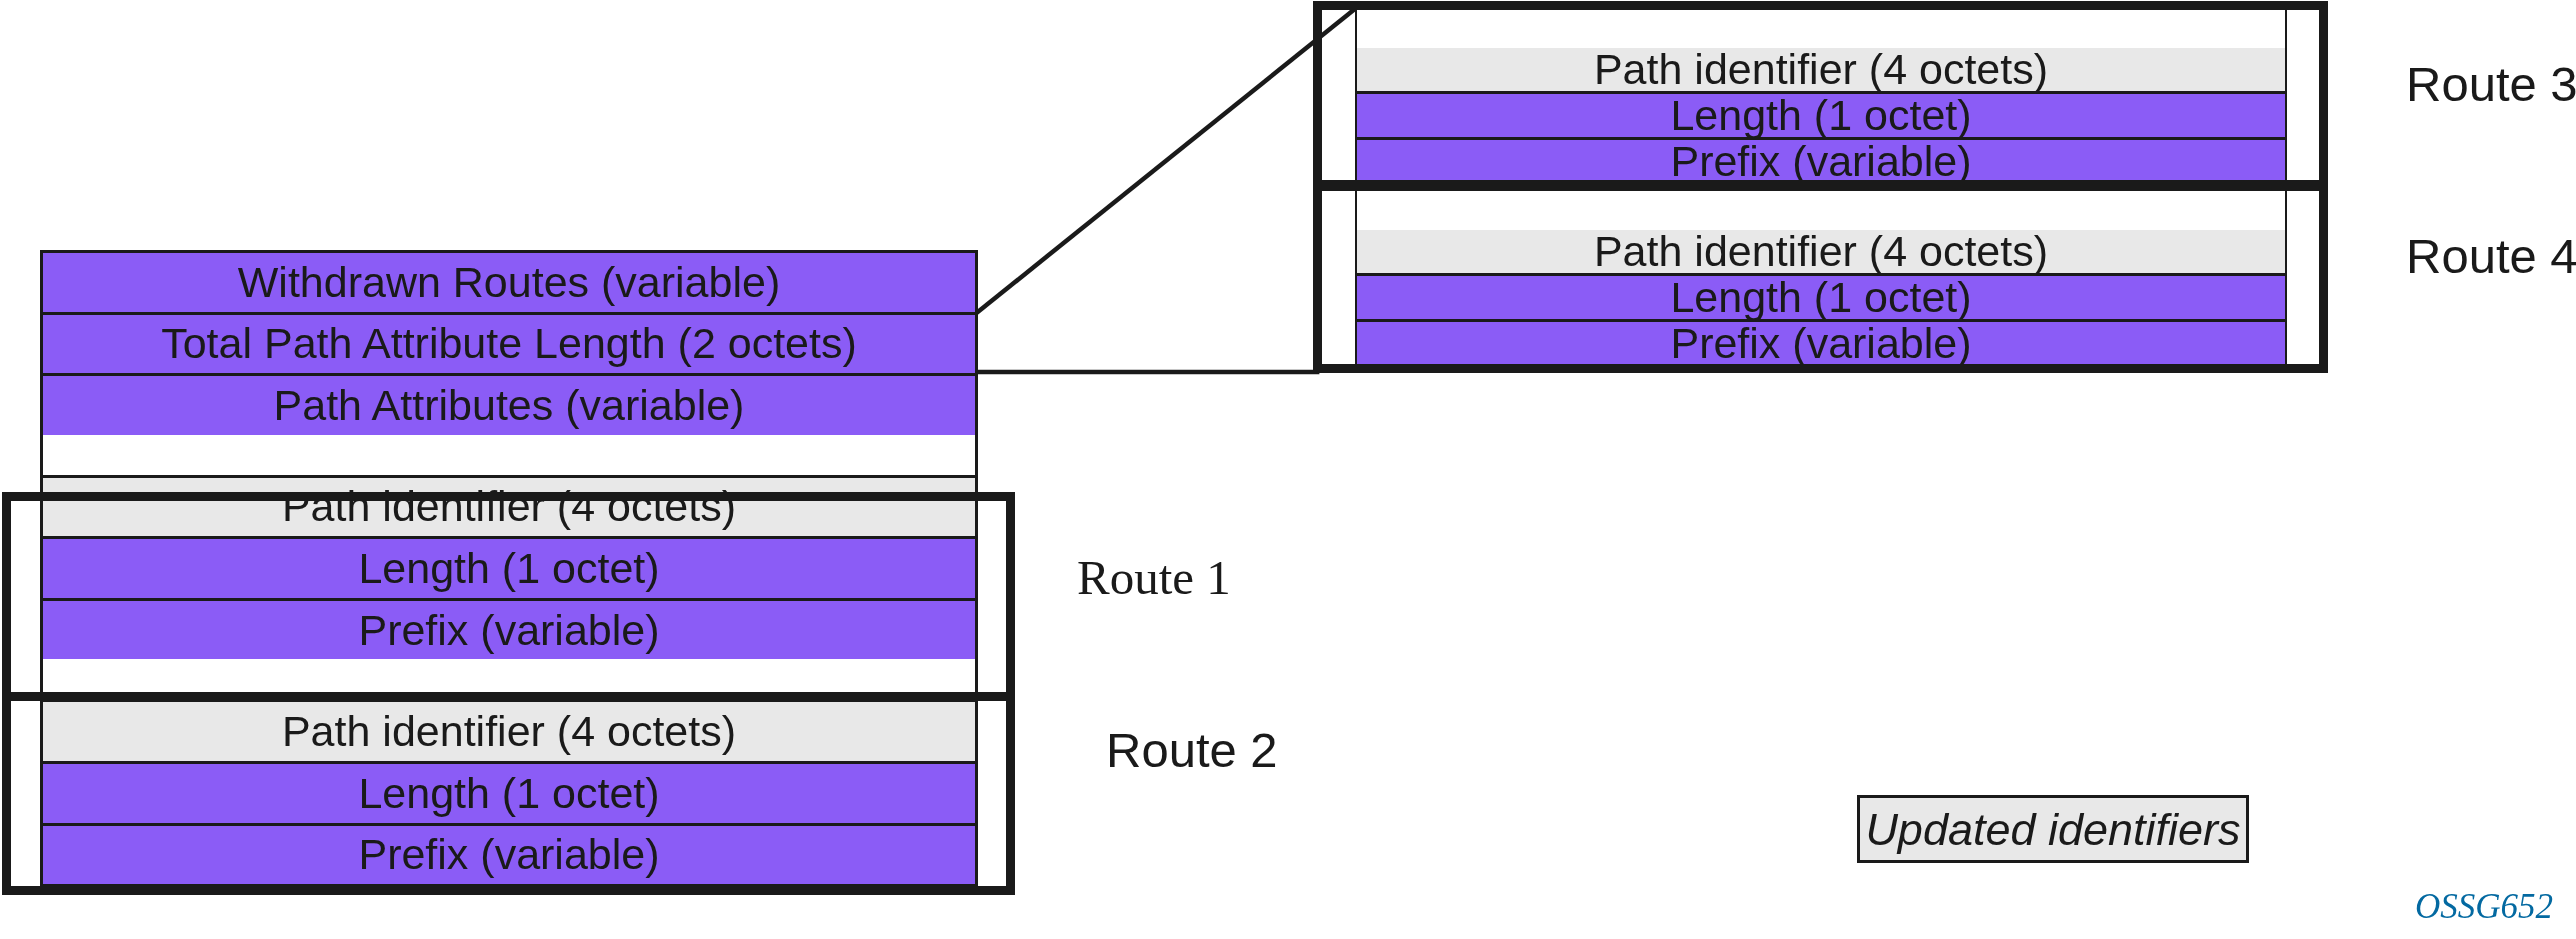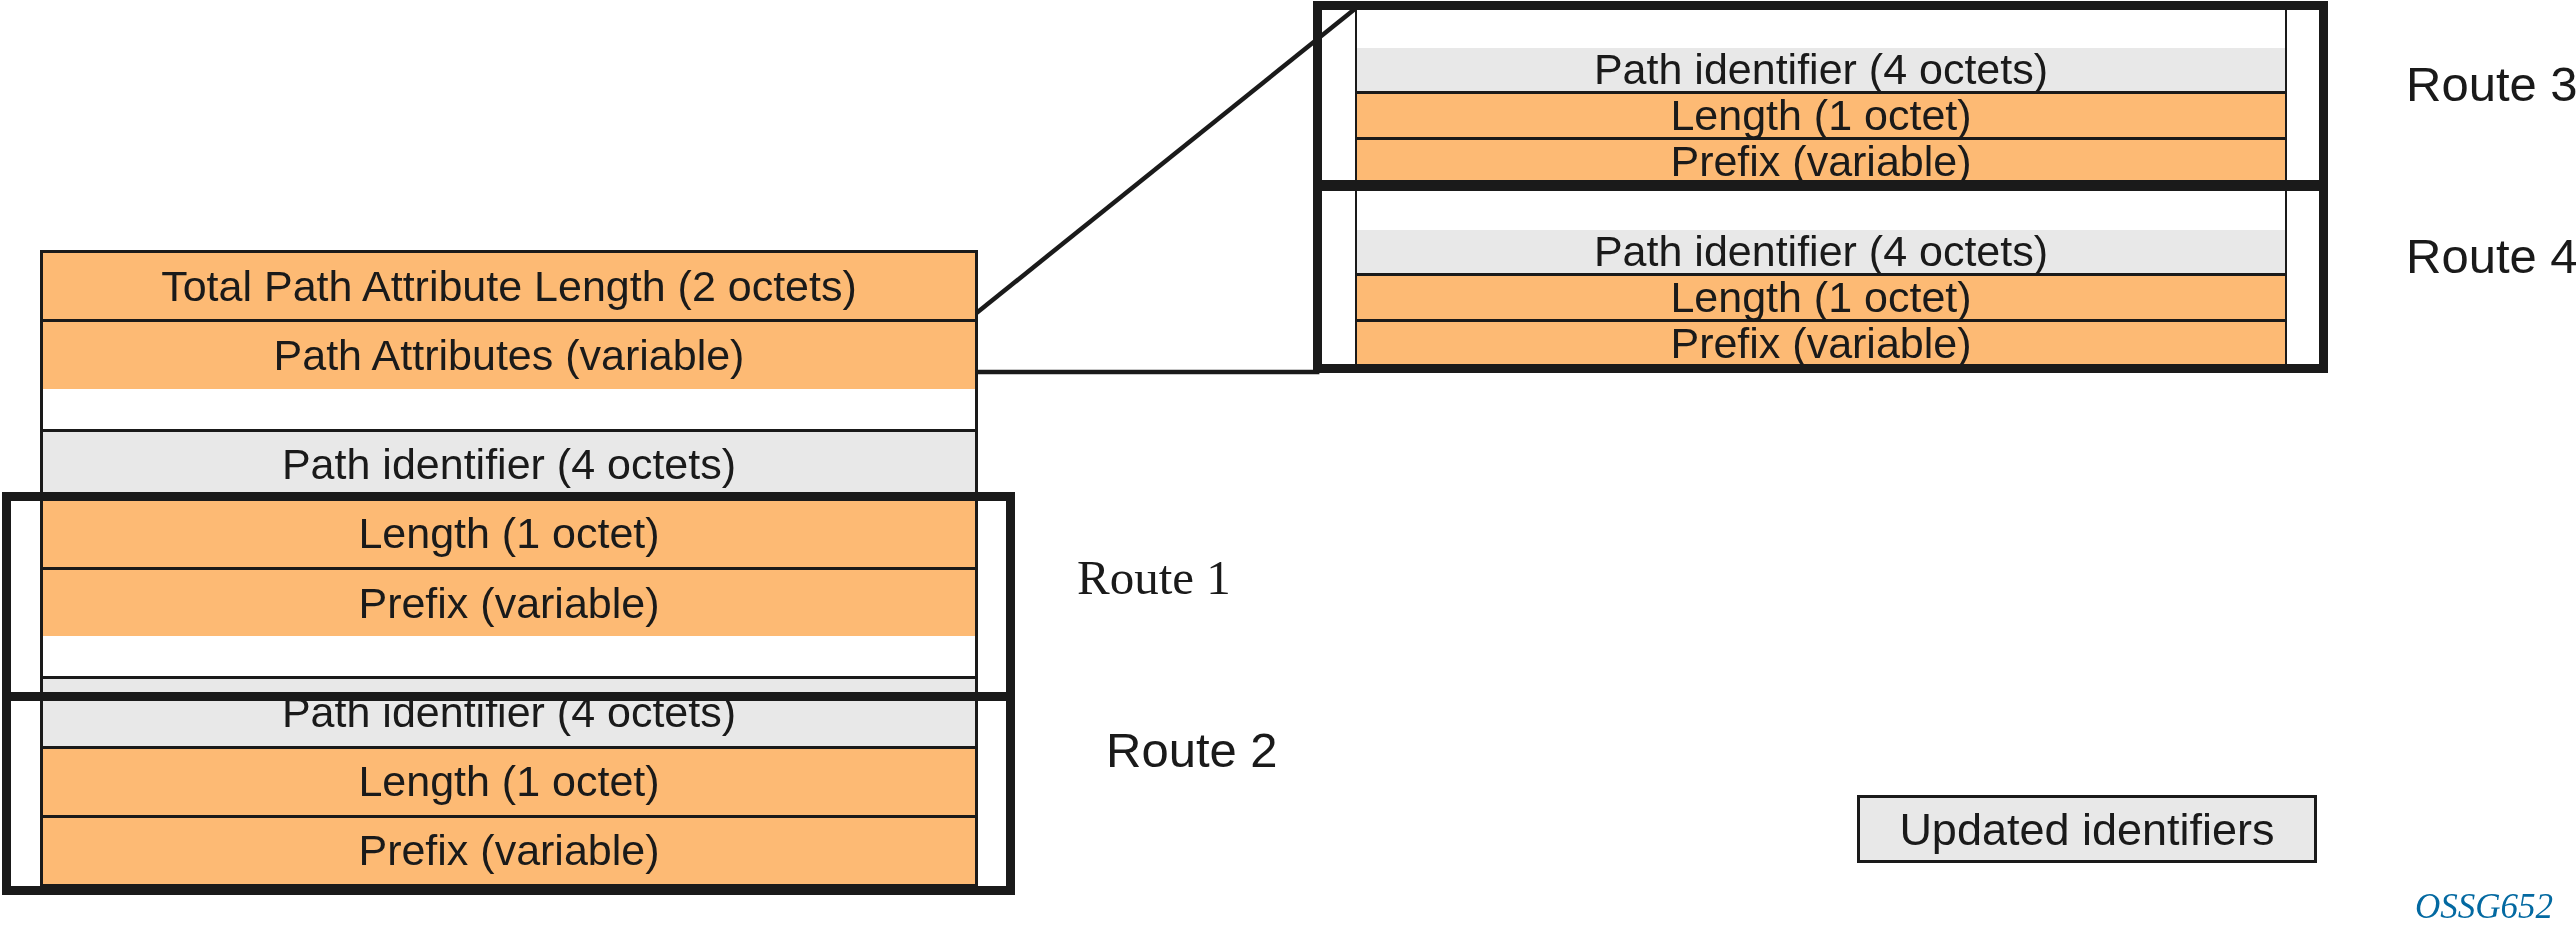--- a/index.html
+++ b/index.html
@@ -34,21 +34,21 @@
   }
   .field-row {
     flex: 1 1 0;
     box-sizing: border-box;
     display: flex;
     align-items: center;
     justify-content: center;
     font-size: 43px;
     line-height: 1;
     white-space: nowrap;
-    background: #fdba74;
+    background: #8b5cf6;
   }
   .field-row + .field-row {
     border-top: 3px solid #1a1a1a;
   }
   .field-row.shaded {
     background: #e8e8e8;
     margin-top: 40px;
   }
   .left-table {
     left: 40px;
@@ -92,31 +92,32 @@
   }
   .route1-label { left: 1077px; top: 553px; font-family: Liberation Serif, serif; }
   .route2-label { left: 1077px; top: 726px; margin-left: 29px; }
   .route3-label { left: 2406px; top: 60px;  }
   .route4-label { left: 2406px; top: 232px; }
   
   .legend-box {
     position: absolute;
     left: 1857px;
     top: 795px;
-    width: 460px;
+    width: 392px;
     height: 68px;
     box-sizing: border-box;
     border: 3px solid #1a1a1a;
     background: #e8e8e8;
     display: flex;
     align-items: center;
     justify-content: center;
     font-size: 45px;
     line-height: 1;
     white-space: nowrap;
+    font-style: italic;
   }
   
   .figure-id {
     position: absolute;
     left: 2415px;
     top: 889px;
     font-family: "Liberation Serif", "DejaVu Serif", serif;
     font-style: italic;
     font-size: 35px;
     line-height: 1;
@@ -129,20 +130,23 @@
 
 <div class="canvas">
 
   <svg class="connectors" viewBox="0 0 3448 1257" aria-hidden="true">
     <line x1="1307" y1="419" x2="1816" y2="10" stroke="#1a1a1a" stroke-width="6"></line>
     <line x1="1307" y1="498" x2="1766" y2="498" stroke="#1a1a1a" stroke-width="6"></line>
   </svg>
 
   <div class="field-table left-table">
     <div class="field-row">
+      <span>Withdrawn Routes (variable)</span>
+    </div>
+    <div class="field-row">
       <span>Total Path Attribute Length (2 octets)</span>
     </div>
     <div class="field-row">
       <span>Path Attributes (variable)</span>
     </div>
     <div class="field-row shaded">
       <span>Path identifier (4 octets)</span>
     </div>
     <div class="field-row">
       <span>Length (1 octet)</span>

